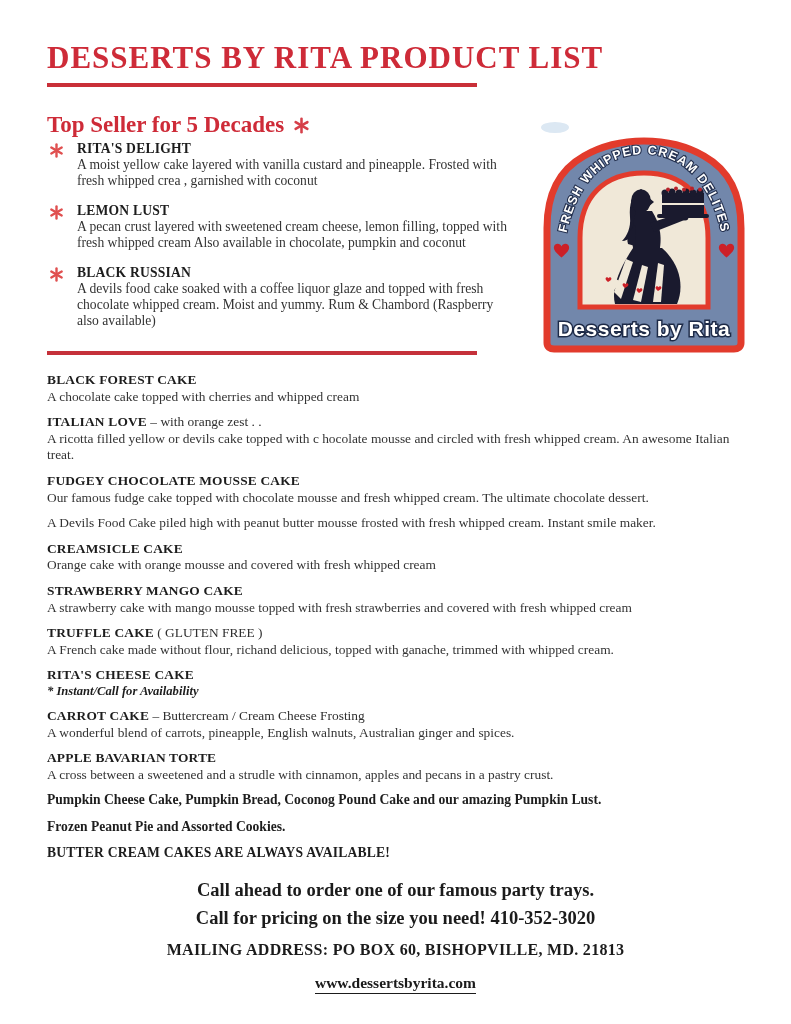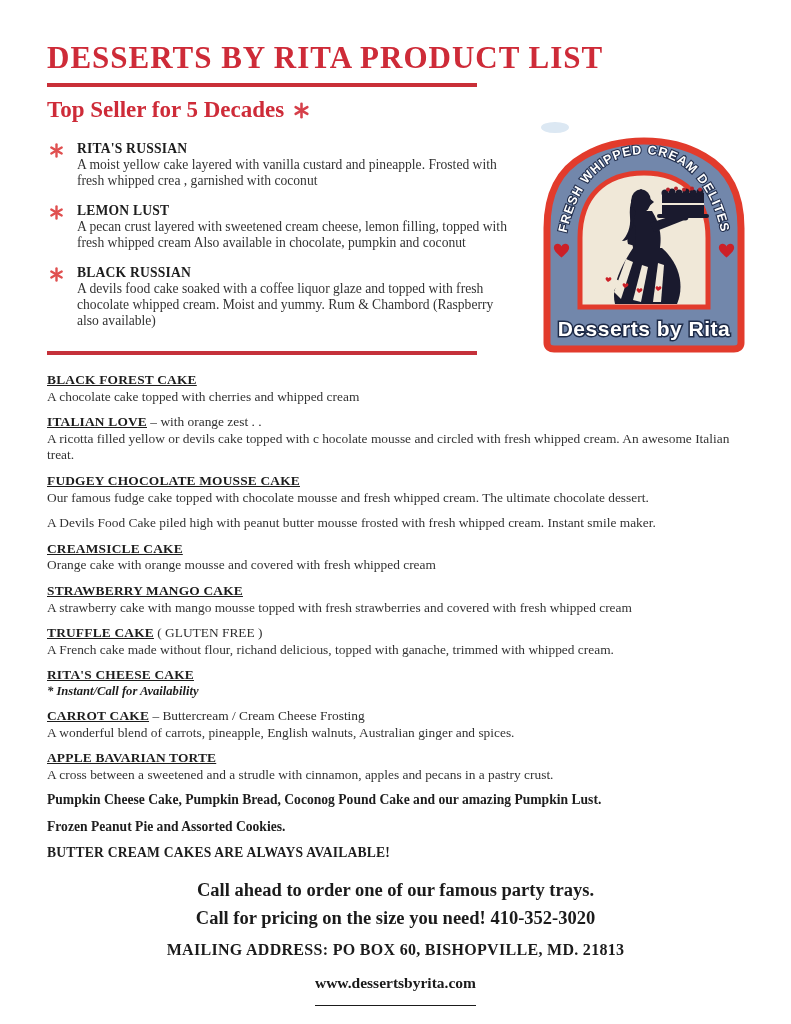--- a/index.html
+++ b/index.html
@@ -10,54 +10,54 @@
   }
   
   .title {
     position:absolute; left:47px; top:40px; width:700px;
     font-size:31px; font-weight:bold; letter-spacing:1px; color:#ce2b38;
   }
   .title-rule {
     position:absolute; left:47px; top:83px; width:430px; height:4px; background:#c92f38;
   }
   .subtitle-row {
-    position:absolute; left:47px; top:97px; display:flex; align-items:center; gap:9px;
+    position:absolute; left:47px; top:112px; display:flex; align-items:center; gap:9px;
   }
   .subtitle { font-size:23px; font-weight:bold; color:#ce2b38; }
   
   .topsellers { position:absolute; left:47px; top:141px; width:448px; }
   .ts-item { position:relative; padding-left:30px; margin-bottom:13px; }
   .ts-bullet { position:absolute; left:2px; top:2px; }
   .ts-name { font-size:13.6px; font-weight:bold; color:#1d1d1d; letter-spacing:.2px; }
   .ts-desc { font-size:13.6px; line-height:16.4px; color:#333; width:435px; }
   .section-rule {
     position:absolute; left:47px; top:351px; width:430px; height:3.5px; background:#c5313a;
   }
   
   .logo { position:absolute; left:538px; top:131px; width:212px; height:222px; }
   .smudge { position:absolute; left:541px; top:122px; width:28px; height:11px;
             background:#dce8f3; border-radius:50%; }
   
   .products { position:absolute; left:47px; top:372px; width:702px; }
   .prod { margin-bottom:9px; }
   .prod-name { font-size:13.4px; color:#1d1d1d; line-height:16.6px; }
-  .prod-name b { font-weight:bold; letter-spacing:.2px;text-decoration:underline; }
+  .prod-name b { font-weight:bold; letter-spacing:.2px; }
   .prod-name .suffix { font-weight:normal; color:#2e2e2e; }
   .prod-desc { font-size:13.4px; line-height:16.6px; color:#333; }
   .prod-note { font-size:12.6px; line-height:15px; font-weight:bold; font-style:italic; color:#1d1d1d; }
   .bold-line { font-size:13.6px; font-weight:bold; color:#1d1d1d; margin-bottom:10px; line-height:16.6px; }
   .caps-line { letter-spacing:.2px; }
   
   .footer { position:absolute; left:0; top:876px; width:791px; text-align:center; }
   .call-1, .call-2 { font-size:18.5px; font-weight:bold; color:#1b1b1b; line-height:28px; }
   .mailing { font-size:16px; font-weight:bold; color:#1b1b1b; margin-top:9px; letter-spacing:.3px; }
   .website-row { margin-top:15px; }
   .website {
     display:inline-block; font-size:15.5px; font-weight:bold; color:#1b1b1b;
-    border-bottom:1.6px solid #1b1b1b; padding-bottom:13px; cursor:pointer; text-decoration:none;
+    border-bottom:1.6px solid #1b1b1b; padding-bottom:1px; cursor:pointer; text-decoration:none;
   }
 </style>
 </head>
 <body>
 
 <div class="page">
 
   <div class="title">DESSERTS BY RITA PRODUCT LIST</div>
   <div class="title-rule"></div>
 
@@ -75,21 +75,21 @@
   <div class="topsellers">
 
     <div class="ts-item">
       <svg class="ts-bullet" width="15" height="15" viewBox="0 0 20 20">
         <g stroke="#e05050" stroke-width="3.2" stroke-linecap="round">
           <line x1="10" y1="2" x2="10" y2="18"></line>
             <line x1="3.1" y1="6" x2="16.9" y2="14"></line>
             <line x1="3.1" y1="14" x2="16.9" y2="6"></line>
         </g>
       </svg>
-      <div class="ts-name">RITA'S RUSSIAN</div>
+      <div class="ts-name">RITA'S DELIGHT</div>
       <div class="ts-desc">A moist yellow cake layered with vanilla custard and pineapple. Frosted with fresh whipped crea , garnished with coconut</div>
     </div>
 
     <div class="ts-item">
       <svg class="ts-bullet" width="15" height="15" viewBox="0 0 20 20">
         <g stroke="#e05050" stroke-width="3.2" stroke-linecap="round">
           <line x1="10" y1="2" x2="10" y2="18"></line>
             <line x1="3.1" y1="6" x2="16.9" y2="14"></line>
             <line x1="3.1" y1="14" x2="16.9" y2="6"></line>
         </g>

